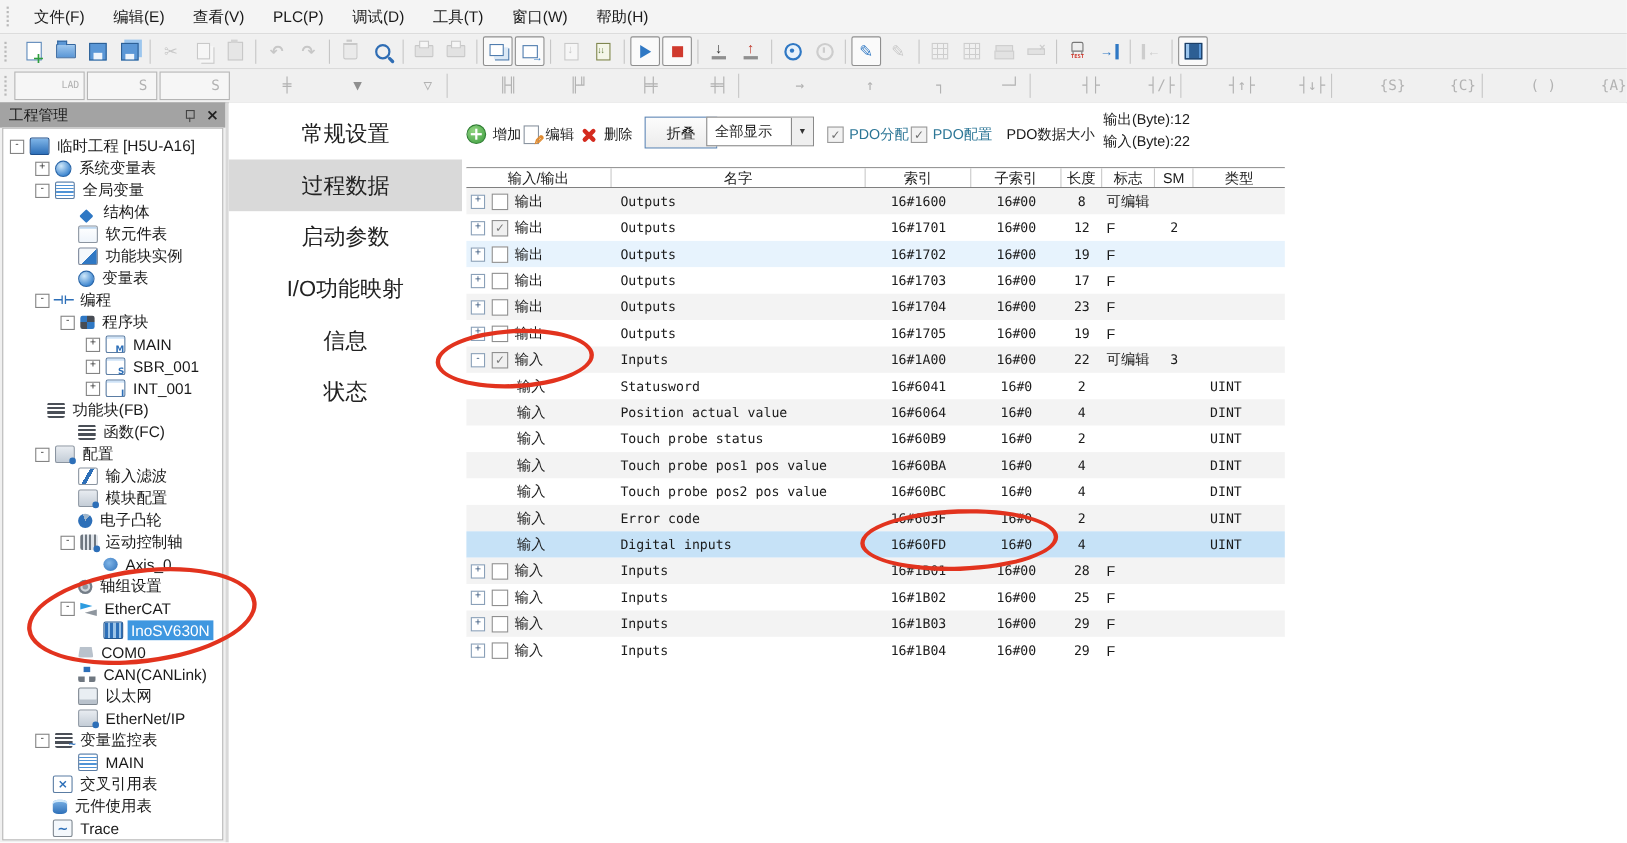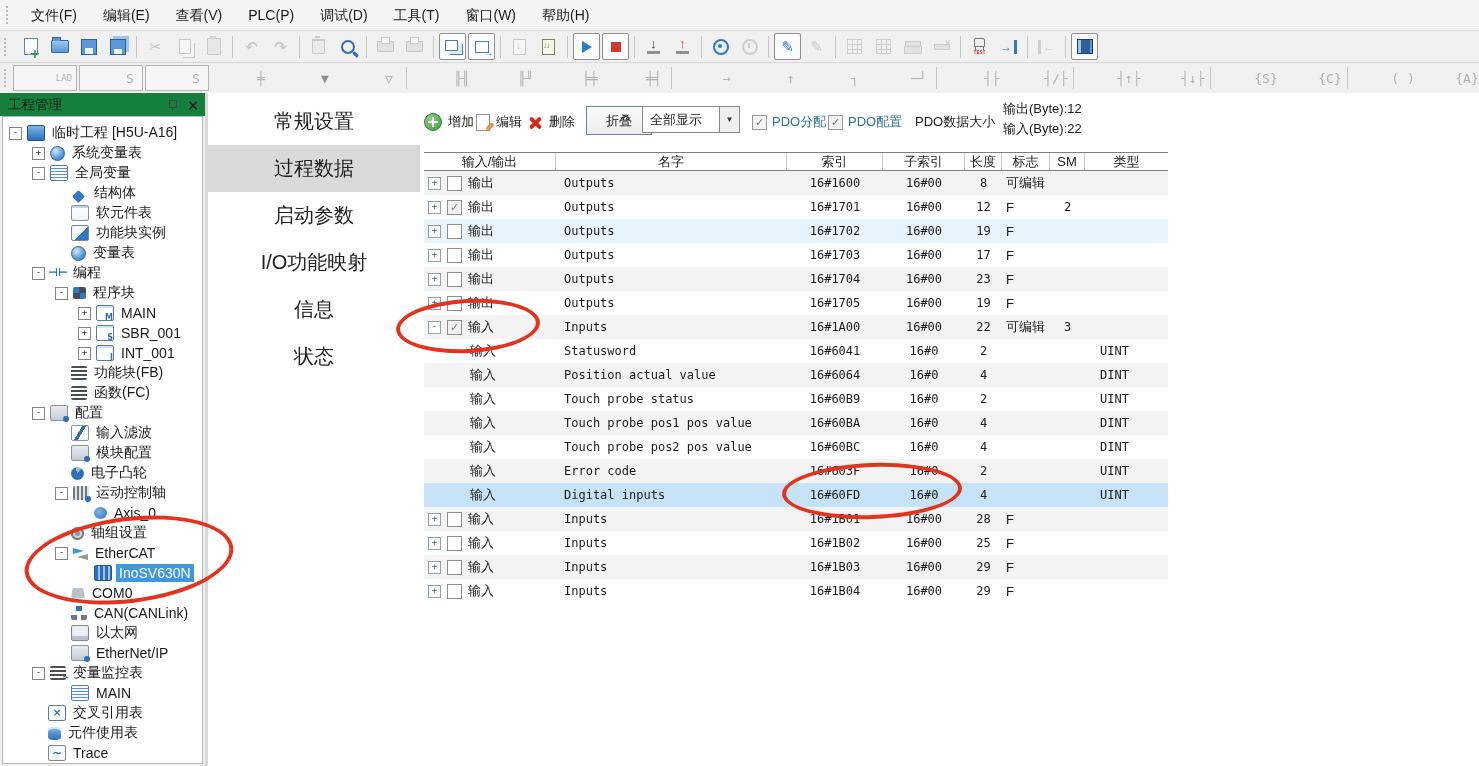--- a/index.html
+++ b/index.html
@@ -85,21 +85,21 @@
   .local-btn{margin-left:10px;border:1px solid #6f6f6f;background:#fdfdfd;padding:2px 12px;
              font-size:14px;color:#111;}
   .login-box{margin-left:8px;border:1px solid #8f8f8f;background:#fdfdfd;padding:2px 10px;
              font-size:13.5px;min-width:170px;text-align:center;}
   .login-box .addr{color:#2a2ac8;}
   
   #content{position:absolute;top:93px;left:0;right:0;bottom:0;display:flex;}
   
   #project-panel{width:205px;flex:0 0 auto;display:flex;flex-direction:column;background:#f0f0f0;}
   .panel-header{height:23px;display:flex;align-items:center;justify-content:space-between;
-                padding:0 6px 0 8px;font-size:13.5px;background:#15803d;}
+                padding:0 6px 0 8px;font-size:13.5px;background:#a3a3a3;}
   .panel-hbtns{display:flex;align-items:center;gap:10px;}
   .pin-icon{width:10px;height:12px;position:relative;}
   .pin-icon::before{content:"";position:absolute;top:1px;left:2px;width:6px;height:6px;border:1.5px solid #444;}
   .pin-icon::after{content:"";position:absolute;top:8px;left:4.5px;width:1.5px;height:4px;background:#444;}
   .close-x{font:bold 14px/14px "DejaVu Sans",sans-serif;color:#222;}
   #tree-box{flex:1;margin:0 2px 2px 2px;background:#fff;border:1px solid #b5b5b5;
             overflow:hidden;padding-top:6px;}
   .tree-row{height:20px;display:flex;align-items:center;font-size:14px;white-space:nowrap;}
   .texp{width:11px;height:11px;border:1px solid #848484;background:#fff;flex:0 0 auto;
         font:9px/9px "DejaVu Sans Mono",monospace;color:#333;text-align:center;margin-right:2px;}
@@ -441,21 +441,21 @@
           <div class="tree-row" style="padding-left: 75px;">
             <span class="texp">+</span>
             <span class="tico t-page" data-letter="S"></span>
             <span class="tlabel">SBR_001</span>
           </div>
           <div class="tree-row" style="padding-left: 75px;">
             <span class="texp">+</span>
             <span class="tico t-page" data-letter="I"></span>
             <span class="tlabel">INT_001</span>
           </div>
-          <div class="tree-row" style="padding-left: 52px;">
+          <div class="tree-row" style="padding-left: 24px;">
             <span class="texp-sp"></span>
             <span class="tico t-bars"></span>
             <span class="tlabel">功能块(FB)</span>
           </div>
           <div class="tree-row" style="padding-left: 52px;">
             <span class="texp-sp"></span>
             <span class="tico t-bars"></span>
             <span class="tlabel">函数(FC)</span>
           </div>
           <div class="tree-row" style="padding-left: 29px;">

